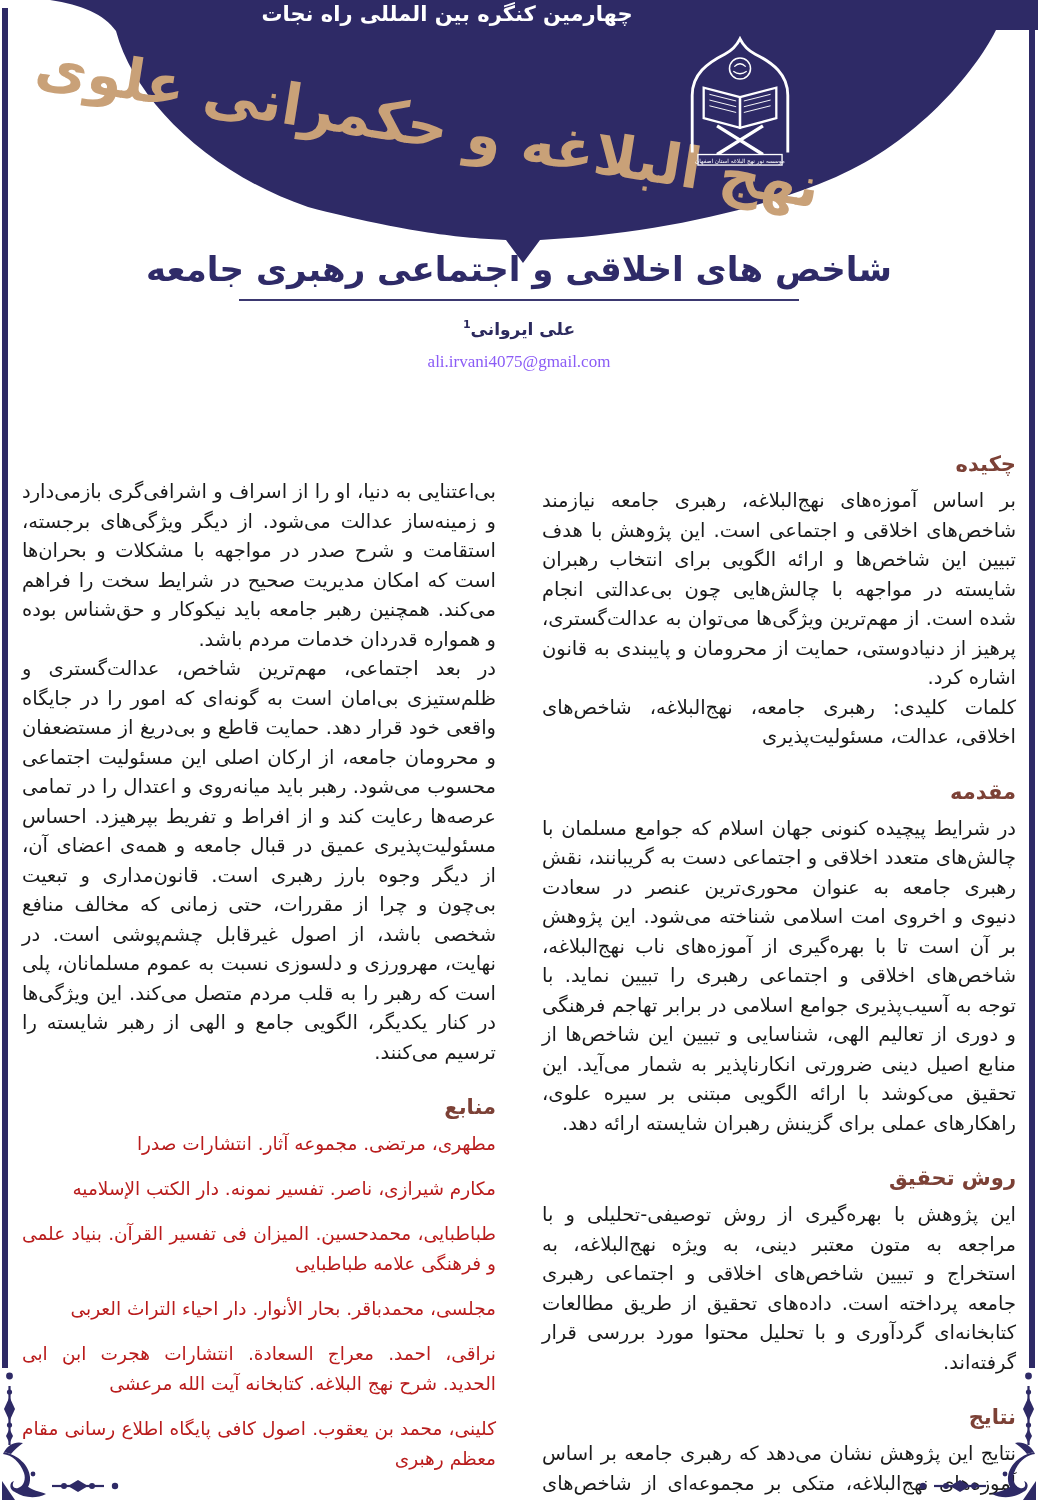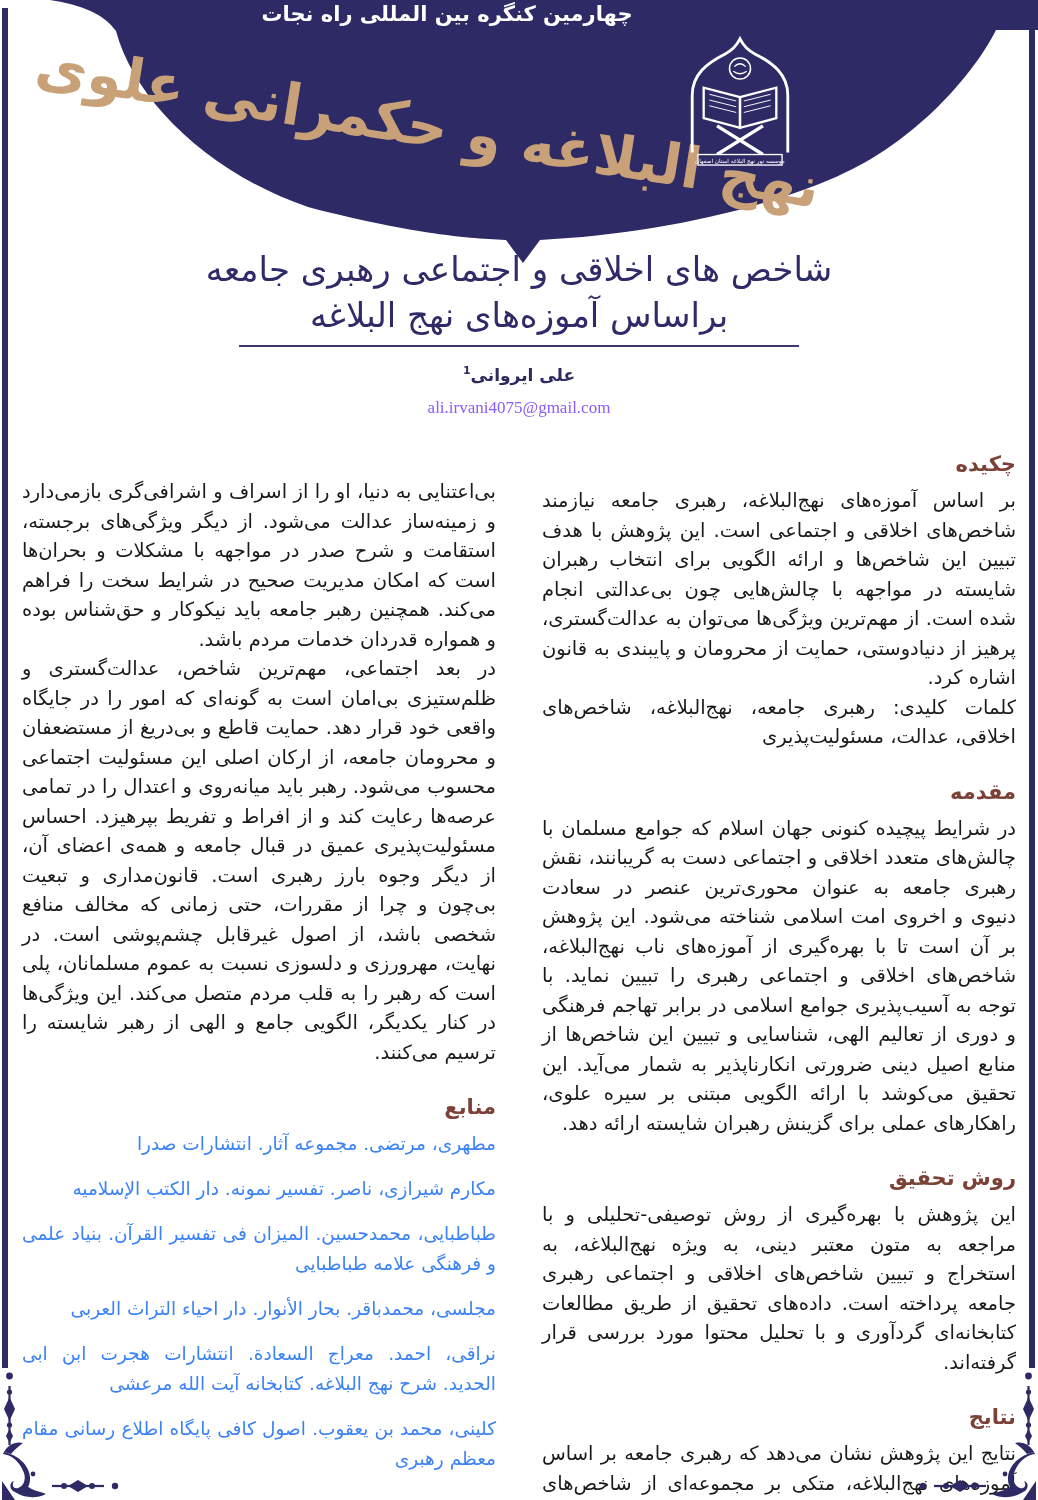--- a/index.html
+++ b/index.html
@@ -21,21 +21,21 @@
   .calligraphy{
     position:absolute;left:148px;top:38px;width:560px;height:175px;
     display:flex;align-items:center;justify-content:center;
     transform:rotate(9deg);
     color:#c9a178;font-size:57px;font-weight:bold;direction:rtl;white-space:nowrap;
   }
   .logo{position:absolute;left:682px;top:36px;}
 
   
   .title-block{position:absolute;left:0;top:246px;width:1038px;text-align:center;direction:rtl;}
-  .paper-title{font-size:34px;font-weight:normal;line-height:46px;color:#2f2b68;}
+  .paper-title{font-size:34px;font-weight:bold;line-height:46px;color:#2f2b68;}
   .title-rule{width:560px;height:2px;background:#3b3870;margin:7px auto 0 auto;}
   .author{margin-top:17px;font-size:17px;font-weight:bold;color:#2c2a5e;}
   .author sup{font-size:11px;}
   .email{margin-top:13px;font-size:17px;color:#8b5cf6;direction:ltr;font-family:"Liberation Serif","DejaVu Serif",serif;}
 
   
   .columns{
     position:absolute;left:0;top:436px;width:1038px;box-sizing:border-box;
     padding:0 22px;display:flex;direction:rtl;gap:46px;
   }
@@ -44,21 +44,21 @@
   .heading{
     font-size:21px;font-weight:bold;color:#7c4136;direction:rtl;text-align:right;
     margin:28px 0 10px 0;
   }
   .heading.first{margin-top:16px;}
   .refs-heading{margin-top:28px;}
   p.body{
     margin:0;direction:rtl;text-align:justify;font-size:19.5px;line-height:29.5px;color:#1b1b1b;
   }
   p.ref{
-    margin:0 0 15px 0;direction:rtl;text-align:justify;font-size:18.5px;line-height:30px;color:#3b82f6;
+    margin:0 0 15px 0;direction:rtl;text-align:justify;font-size:18.5px;line-height:30px;color:#b91c1c;
   }
 
   
   .ornament{position:absolute;top:1355px;width:130px;height:145px;}
   .ornament.left{left:2px;}
   .ornament.right{right:2px;transform:scaleX(-1);}
 </style>
 </head>
 <body>
 
@@ -90,21 +90,20 @@
         <path d="M36,94 L84,124 M84,94 L36,124" stroke-width="3.5"></path>
         <rect x="16" y="124" width="88" height="11" fill="#2e2a66" stroke-width="1.4"></rect>
       </g>
       <text x="60" y="132.5" font-size="6" fill="#ffffff" text-anchor="middle">موسسه نور نهج البلاغه استان اصفهان</text>
     </svg>
   </div>
 
   <div class="title-block">
     <div class="paper-title">
       <div>شاخص های اخلاقی و اجتماعی رهبری جامعه</div>
-      <div>براساس آموزه‌های نهج البلاغه</div>
     </div>
     <div class="title-rule"></div>
     <div class="author"><span>علی ایروانی</span><sup>1</sup></div>
     <div class="email">ali.irvani4075@gmail.com</div>
   </div>
 
   <div class="columns">
 
     <div class="col col-right">
       <h2 class="heading first">چکیده</h2>

